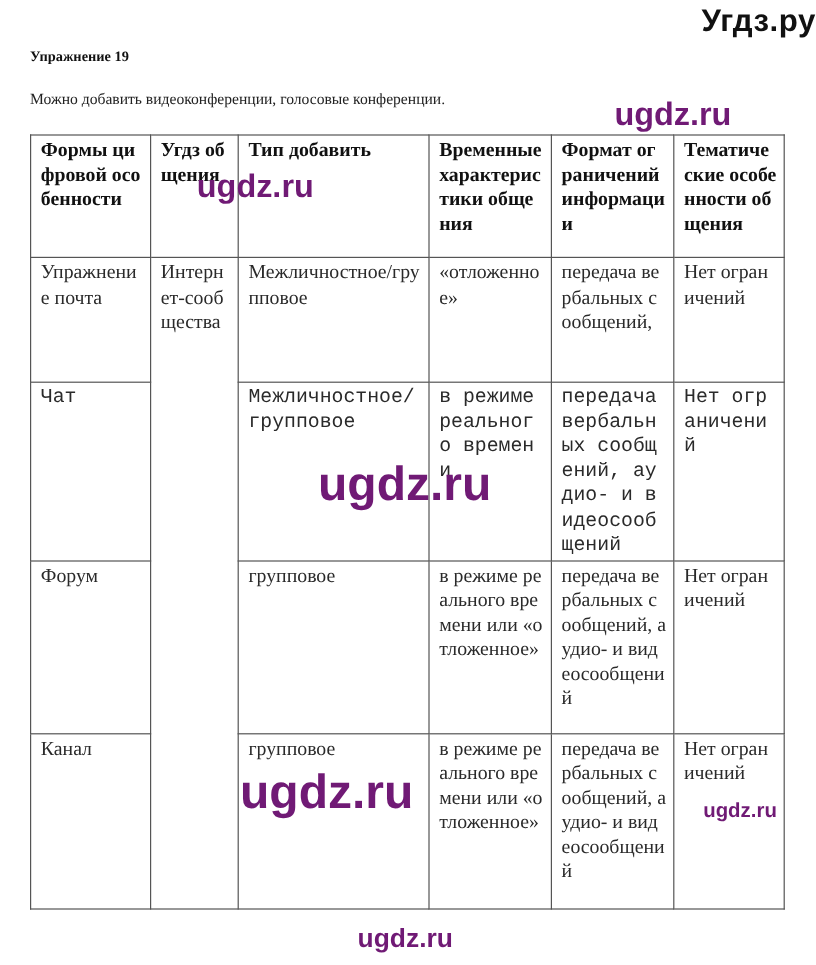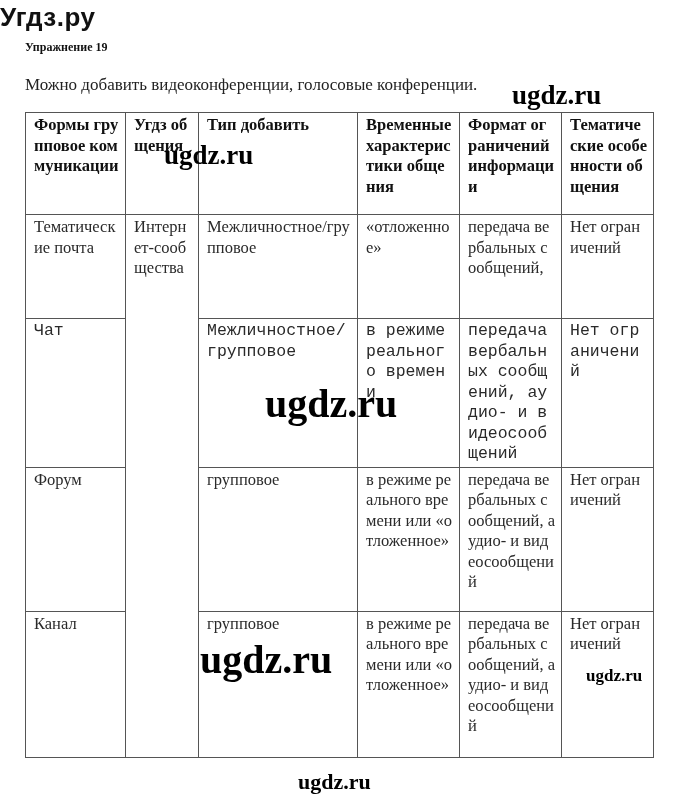--- a/index.html
+++ b/index.html
@@ -1,35 +1,35 @@
 <!DOCTYPE html>
 <html><head>
   <meta charset="utf-8">
   <style>
     html, body { margin: 0; padding: 0; background: #ffffff; }
     body {
       width: 680px; height: 804px; position: relative; overflow: hidden;
       font-family: "Liberation Serif", serif; color: #1a1a1a;
     }
     .site-title {
-      position: absolute; top: 2px; left: 0; width: 680px; text-align: left;
+      position: absolute; top: 2px; left: 0; width: 680px; text-align: right;
       font-family: "Liberation Sans", sans-serif; font-weight: bold;
       font-size: 26px; color: #111; letter-spacing: 0.5px;
     }
     .exercise-title {
       position: absolute; top: 40px; left: 25px;
       font-weight: bold; font-size: 12px; color: #111;
     }
     .intro-text {
       position: absolute; top: 75px; left: 25px;
-      font-size: 17px; color: #222;
+      font-size: 13px; color: #222;
     }
     .watermark {
-      position: absolute; font-family: Liberation Serif, serif;
-      font-weight: bold; color: #000000; line-height: 1; white-space: nowrap;
+      position: absolute; font-family: Liberation Sans, sans-serif;
+      font-weight: bold; color: #701a75; line-height: 1; white-space: nowrap;
     }
     .wm-1 { top: 82px; left: 512px; font-size: 27px; }
     .wm-2 { top: 142px; left: 164px; font-size: 27px; }
     .wm-3 { top: 384px; left: 265px; font-size: 40px; }
     .wm-4 { top: 640px; left: 200px; font-size: 40px; }
     .wm-5 { top: 667px; left: 586px; font-size: 17px; }
     .wm-6 { top: 771px; left: 298px; font-size: 22px; }
 
     table.comm-table {
       position: absolute; top: 112px; left: 25px;
@@ -64,29 +64,29 @@
   <colgroup>
     <col style="width:100px">
       <col style="width:73px">
       <col style="width:159px">
     <col style="width:102px">
       <col style="width:102px">
       <col style="width:92px">
   </colgroup>
   <tbody>
       <tr>
-    <th>Формы групповое коммуникации</th>
+    <th>Формы цифровой особенности</th>
     <th>Угдз общения</th>
     <th>Тип добавить</th>
     <th>Временные характеристики общения</th>
     <th>Формат ограничений информации</th>
     <th>Тематические особенности общения</th>
   </tr>
   <tr class="r1">
-    <td>Тематические почта</td>
+    <td>Упражнение почта</td>
     <td rowspan="4">Интернет-сообщества</td>
     <td>Межличностное/групповое</td>
     <td>«отложенное»</td>
     <td>передача вербальных сообщений,</td>
     <td>Нет ограничений</td>
   </tr>
   <tr class="r2">
     <td>Чат</td>
     <td>Межличностное/групповое</td>
     <td>в режиме реального времени</td>

